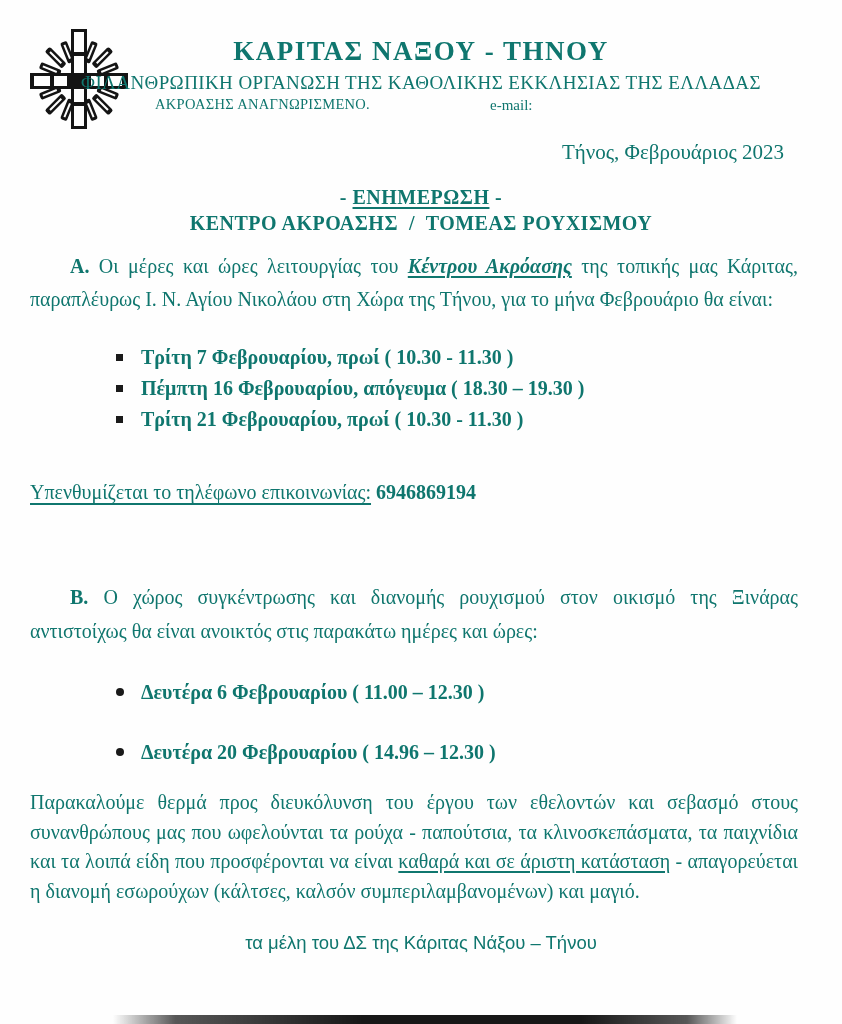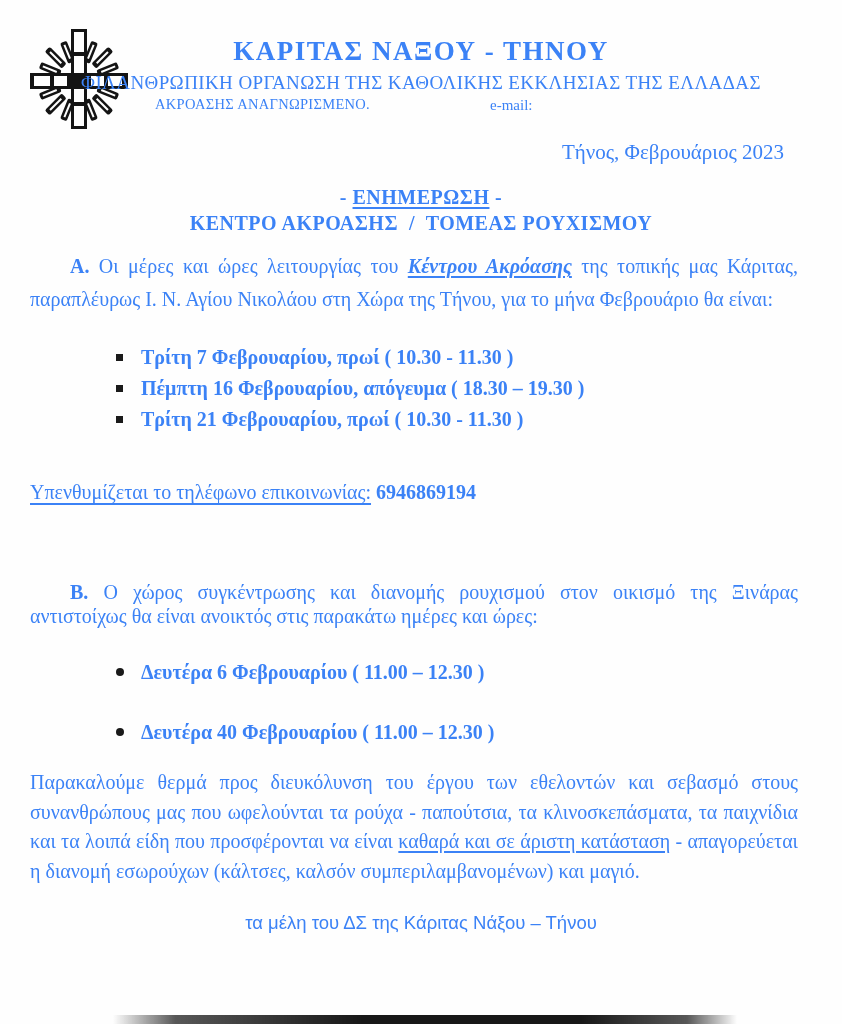--- a/index.html
+++ b/index.html
@@ -6,21 +6,21 @@
   html,body{margin:0;padding:0;}
   body{
     width:842px;height:1024px;
     background:#f2f2f2;
     font-family:"Liberation Serif","DejaVu Serif",serif;
   }
   .page{
     position:relative;
     width:842px;height:1024px;
     background:#fefefe;
-    color:#3b82f6;
+    color:#0f766e;
     overflow:hidden;
   }
   
   .header{position:relative;height:170px;}
   .logo{position:absolute;left:28px;top:26px;width:100px;height:106px;}
   .org-name{
     position:absolute;top:36px;left:0;width:100%;
     text-align:center;font-size:27px;font-weight:bold;letter-spacing:1.5px;
   }
   .org-subtitle{
@@ -58,21 +58,21 @@
   }
   ul.round{margin-top:22px;}
   ul.round li{line-height:32px;margin-top:28px;}
   ul.round li::before{
     content:"";position:absolute;left:2px;top:12px;width:8px;height:8px;border-radius:50%;background:#1a1a1a;
   }
   
   .phone{margin:46px 44px 0 30px;font-size:20px;}
   .phone .lbl{text-decoration:underline;text-underline-offset:4px;text-decoration-thickness:1.6px;}
   .phone .num{font-weight:bold;}
-  .sp-b{margin-top:76px;line-height:24px;}
+  .sp-b{margin-top:76px;line-height:34px;}
   .notice{margin-top:20px;line-height:29.5px;}
   
   .regards{
     margin-top:44px;text-align:center;
     font-family:"Liberation Sans","DejaVu Sans",sans-serif;
     font-size:19px;
   }
   .signature{
     margin-top:26px;text-align:center;
     font-family:"Liberation Sans","DejaVu Sans",sans-serif;
@@ -186,21 +186,21 @@
       <li>Τρίτη 21 Φεβρουαρίου, πρωί ( 10.30 - 11.30 )</li>
     </ul>
 
   <p class="phone"><span class="lbl">Υπενθυμίζεται το τηλέφωνο επικοινωνίας:</span><span class="num"> 6946869194</span></p>
 
   <p class="para indent sp-b"><span class="lead">Β.</span><span> Ο χώρος συγκέντρωσης και διανομής ρουχισμού στον οικισμό της Ξινάρας αντιστοίχως θα είναι ανοικτός στις παρακάτω ημέρες και ώρες:</span></p>
 
   <ul class="sched round">
 
   <li>Δευτέρα 6 Φεβρουαρίου ( 11.00 – 12.30 )</li>
-      <li>Δευτέρα 40 Φεβρουαρίου ( 11.00 – 12.30 )</li>
+      <li>Δευτέρα 20 Φεβρουαρίου ( 14.96 – 12.30 )</li>
     </ul>
 
   <p class="para notice"><span>Παρακαλούμε θερμά προς διευκόλυνση του έργου των εθελοντών και σεβασμό στους συνανθρώπους μας που ωφελούνται τα ρούχα - παπούτσια, τα κλινοσκεπάσματα, τα παιχνίδια και τα λοιπά είδη που προσφέρονται να είναι </span><span class="emph-u">καθαρά και σε άριστη κατάσταση</span><span> - απαγορεύεται η διανομή εσωρούχων (κάλτσες, καλσόν συμπεριλαμβανομένων) και μαγιό.</span></p>
 
   <div class="signature">τα μέλη του ΔΣ της Κάριτας Νάξου – Τήνου</div>
 
   <div class="scan-bar"></div>
 
 </div>
 

